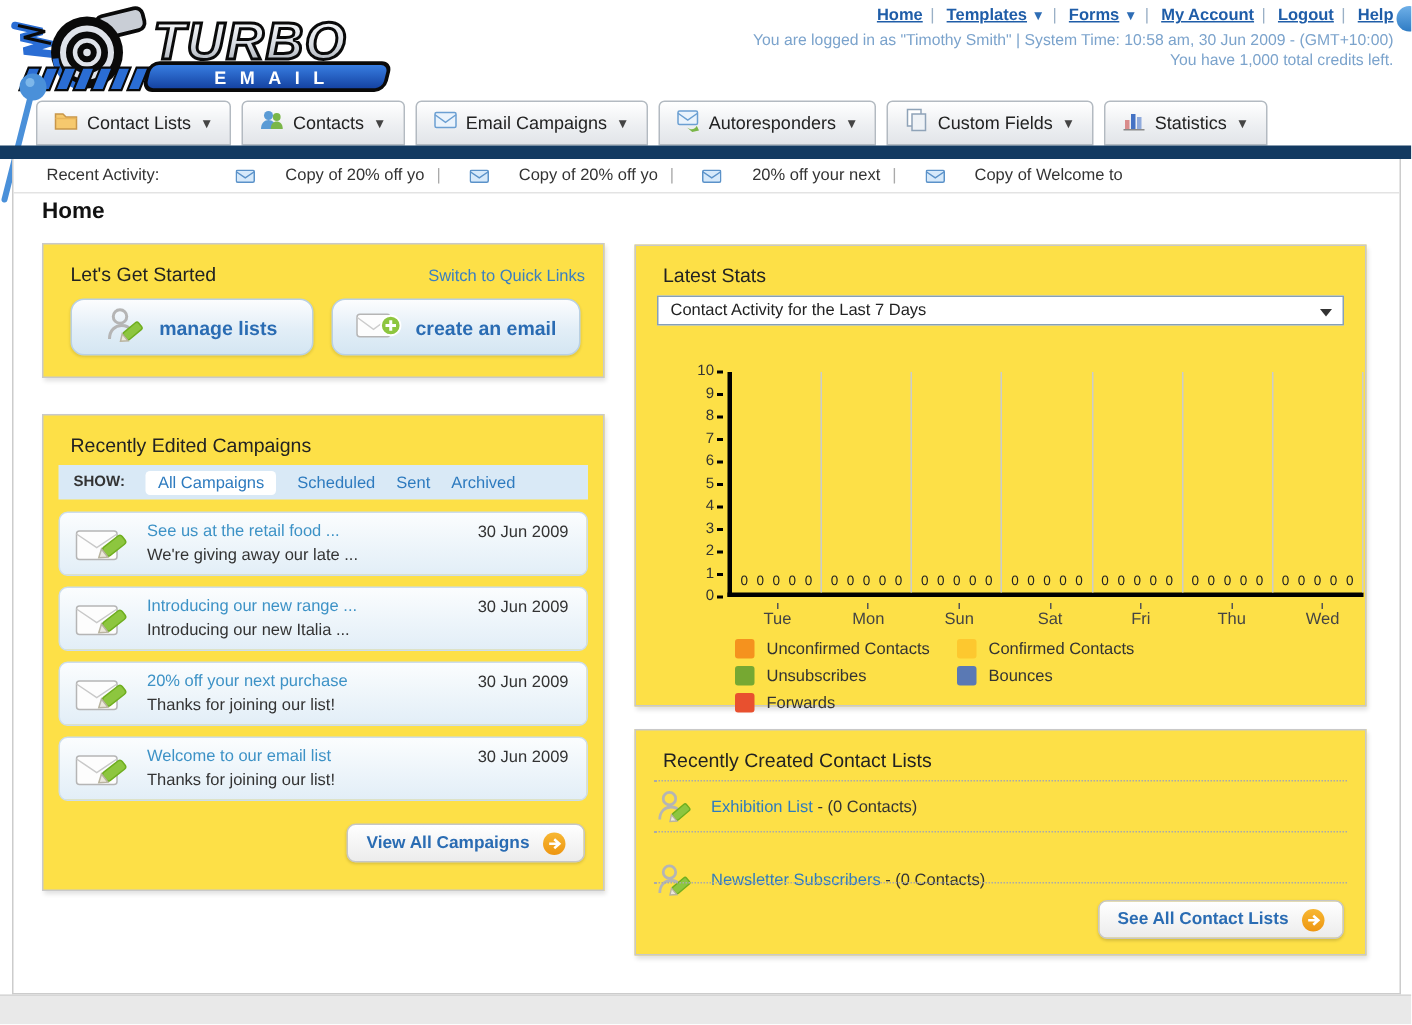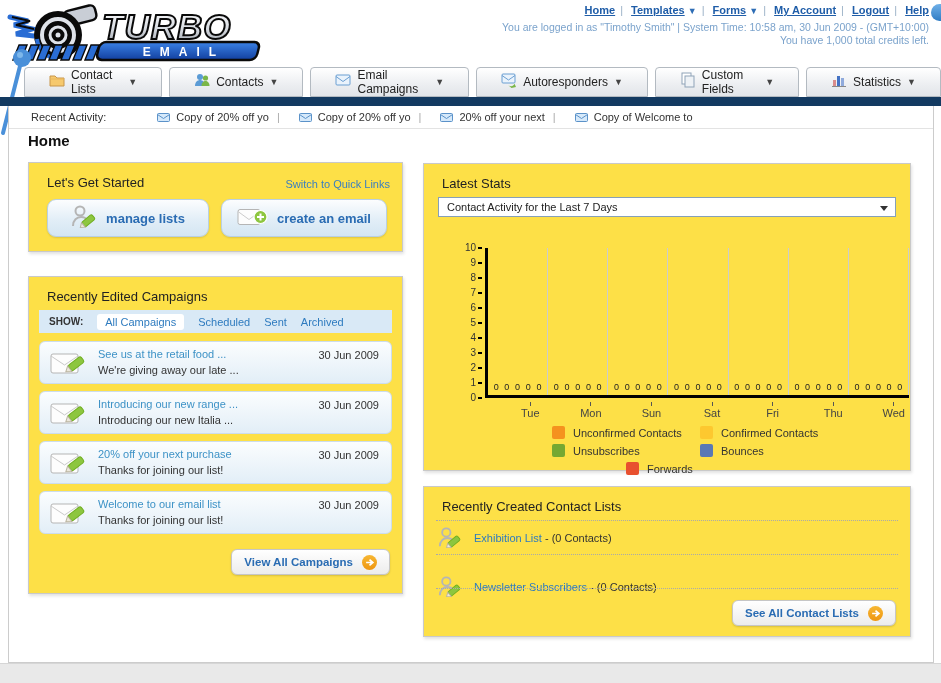--- a/index.html
+++ b/index.html
@@ -13,35 +13,35 @@
                  background:linear-gradient(#6fb0e8,#2f7cc4); }
   .top-nav { position:absolute; top:4px; right:12px; font-size:11px; font-weight:bold; white-space:nowrap; }
   .top-nav a { color:#1f5da8; text-decoration:underline; cursor:pointer; }
   .top-nav .sep { color:#9ab0c6; font-weight:normal; margin:0 5px; }
   .top-nav .caret { color:#2e6db5; font-size:9px; }
   .login-line { position:absolute; top:21px; right:12px; font-size:10.5px; color:#7ba3cc; }
   .credits-line { position:absolute; top:34px; right:12px; font-size:10.5px; color:#7ba3cc; }
 
   
   .tabbar { position:absolute; left:24px; top:67px; display:flex; gap:7px; }
-  .tab { display:flex; align-items:center; gap:6px; height:30px; padding:0 24px;
+  .tab { display:flex; align-items:center; gap:6px; height:30px; padding:0 11px;
          border:1px solid #b3bac1; border-radius:4px 4px 0 0;
          background:linear-gradient(#ffffff,#eceef1 60%,#e2e5e9); cursor:pointer; }
   .tab-label { font-size:12px; color:#222; }
   .tab .caret { font-size:9px; color:#444; }
   .navy-bar { position:absolute; left:0; top:97px; width:941px; height:9px; background:#133a61; }
 
   
   .content-frame { position:absolute; left:8px; top:106px; width:926px; height:557px;
                    border-left:1px solid #ccc; border-right:1px solid #ccc; border-bottom:1px solid #ccc; background:#fff; }
   .bottom-strip { position:absolute; left:0; top:663px; width:941px; height:20px; background:#e9e9e9; border-top:1px solid #d6d6d6; }
   .recent-bar { position:absolute; left:9px; top:106px; width:924px; height:23px; border-bottom:1px solid #e3e3e3;
                 display:flex; align-items:center; padding-left:22px; font-size:11px; color:#333; }
   .recent-label { margin-right:40px; }
-  .recent-item { display:flex; align-items:center; gap:6px; cursor:pointer;padding-left:11px; }
+  .recent-item { display:flex; align-items:center; gap:20px; cursor:pointer;padding-left:11px; }
   .recent-sep { color:#aaa; margin:0 8px; }
 
   
   .page-title { position:absolute; left:28px; top:132px; font-size:15px; font-weight:bold; color:#111; }
   .panel { position:absolute; background:#fde047; border:1px solid #c9c9c9; box-shadow:1px 2px 3px rgba(0,0,0,0.12); }
   .panel-title { position:absolute; left:18px; top:12px; font-size:13px; color:#222; }
 
   
   #panel-get-started { left:28px; top:162px; width:375px; height:90px; }
   .switch-link { position:absolute; right:12px; top:15px; font-size:11px; color:#3a7fc1; cursor:pointer; }
@@ -78,24 +78,24 @@
   .stats-select .sel-caret { position:absolute; right:7px; top:8px; width:0; height:0;
                   border-left:4px solid transparent; border-right:4px solid transparent; border-top:5px solid #333; }
   .y-axis { position:absolute; left:28px; top:84px; width:30px; height:150px; }
   .ytick { position:absolute; right:0; display:flex; align-items:center; gap:2px; font-size:10px; color:#333; }
   .ytick-dash { display:inline-block; width:4px; height:2px; background:#000; }
   .chart-plot { position:absolute; left:61px; top:84px; width:424px; height:150px;
                 border-left:3px solid #000; border-bottom:3px solid #000; display:flex; }
   .day-group { flex:1; position:relative; border-right:1px solid #ccc; }
   .zero-row { position:absolute; bottom:3px; left:0; width:100%; display:flex; justify-content:space-evenly;
               font-size:9px; color:#222; }
-  .x-labels { position:absolute; left:76px; top:238px; width:424px; display:flex; }
+  .x-labels { position:absolute; left:64px; top:238px; width:424px; display:flex; }
   .day-label { flex:1; text-align:center; font-size:11px; color:#444; }
   .day-tick { width:1px; height:4px; background:#555; margin:0 auto 1px auto; }
-  .chart-legend { position:absolute; left:66px; top:262px; width:420px; display:flex; flex-wrap:wrap;justify-content:center; }
+  .chart-legend { position:absolute; left:66px; top:262px; width:420px; display:flex; flex-wrap:wrap; }
   .legend-item { width:148px; display:flex; align-items:center; gap:8px; margin-bottom:5px; }
   .legend-swatch { width:13px; height:13px; border-radius:2px; display:inline-block; }
   .legend-label { font-size:11px; color:#333; }
 
   
   #panel-contact-lists { left:423px; top:486px; width:488px; height:151px; }
   .dotted { position:absolute; left:12px; right:12px; border-top:1px dotted #aaa; }
   .cl-row { position:absolute; left:14px; right:14px; height:30px; }
   .cl-icon { position:absolute; left:0; top:1px; }
   .cl-text { position:absolute; left:36px; top:8px; font-size:11px; }

